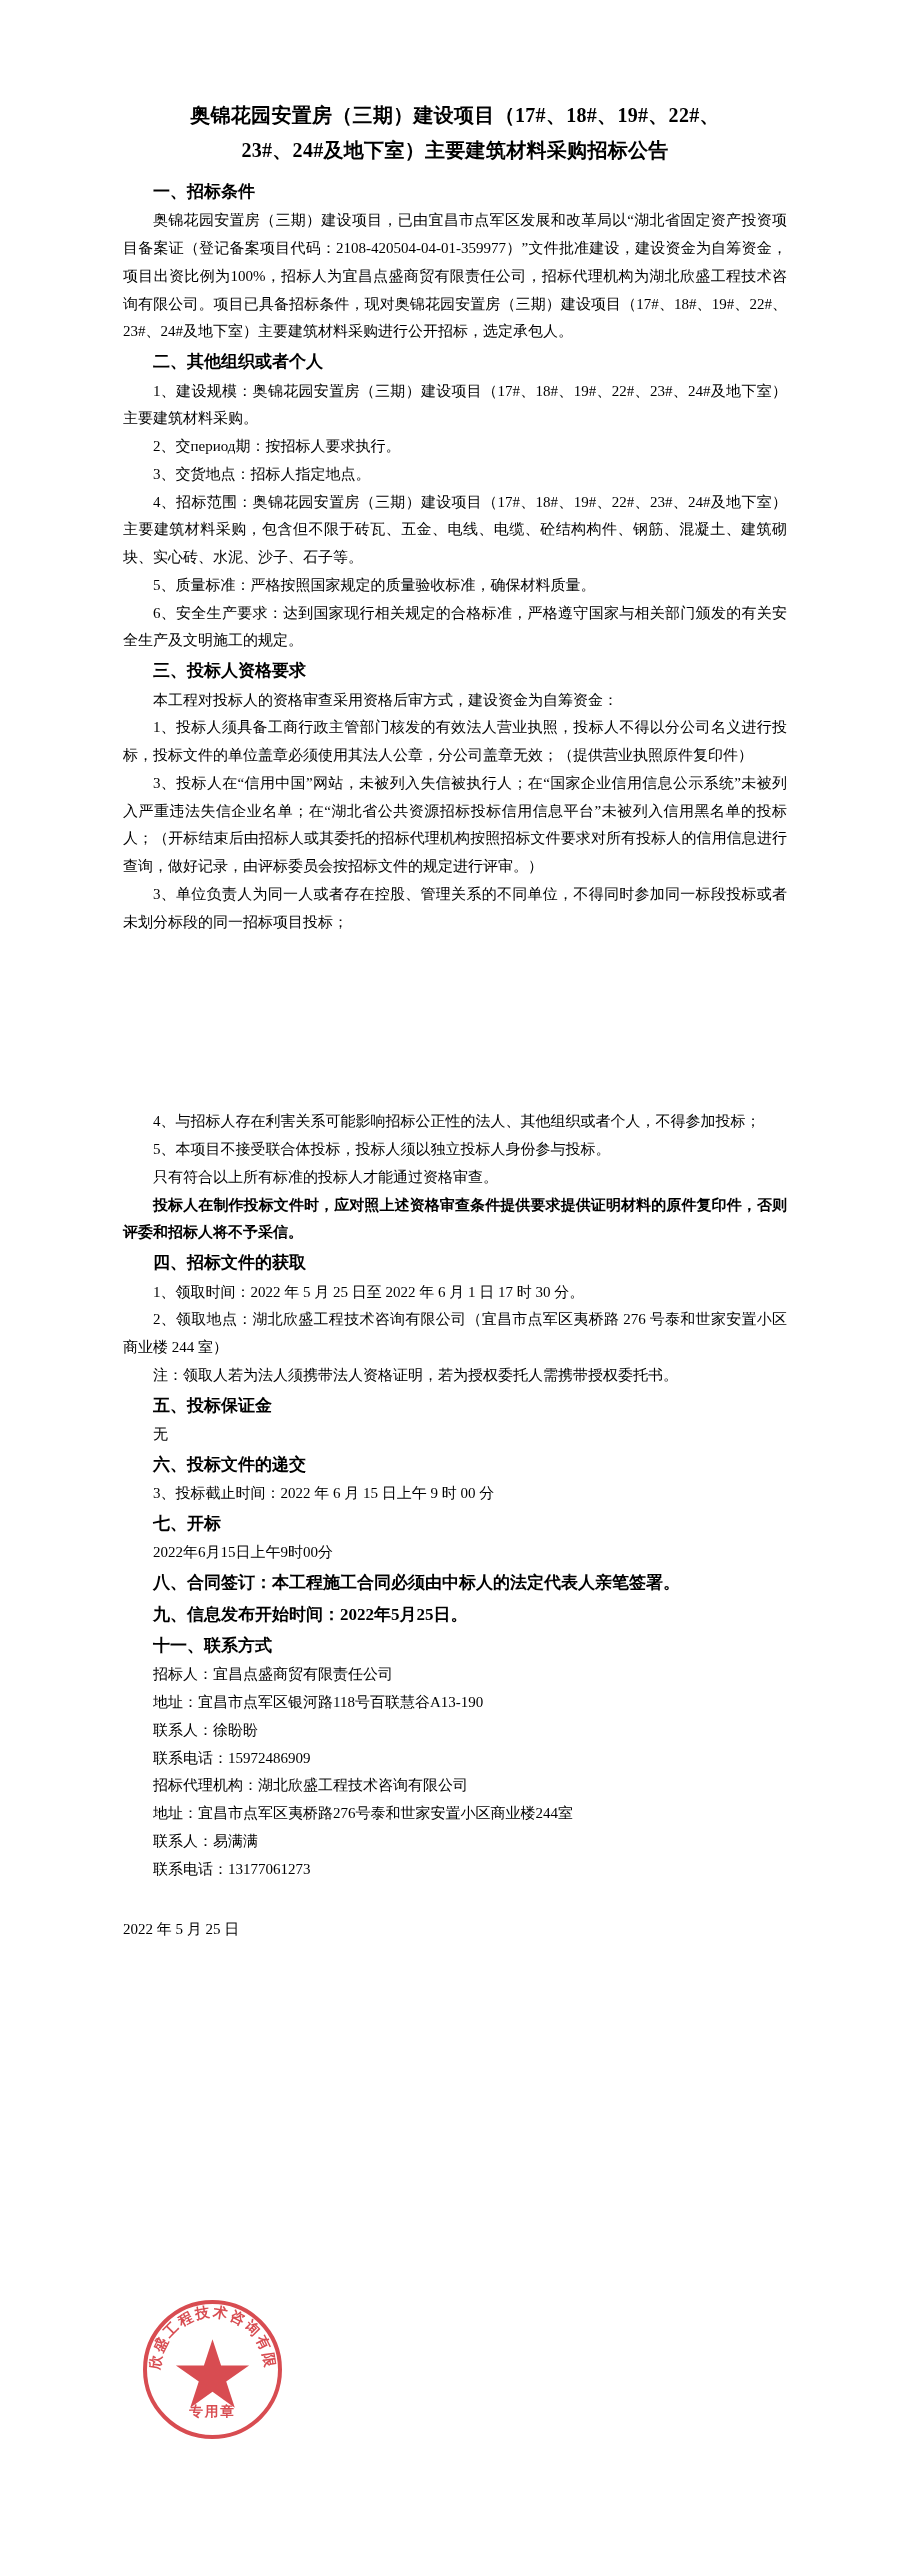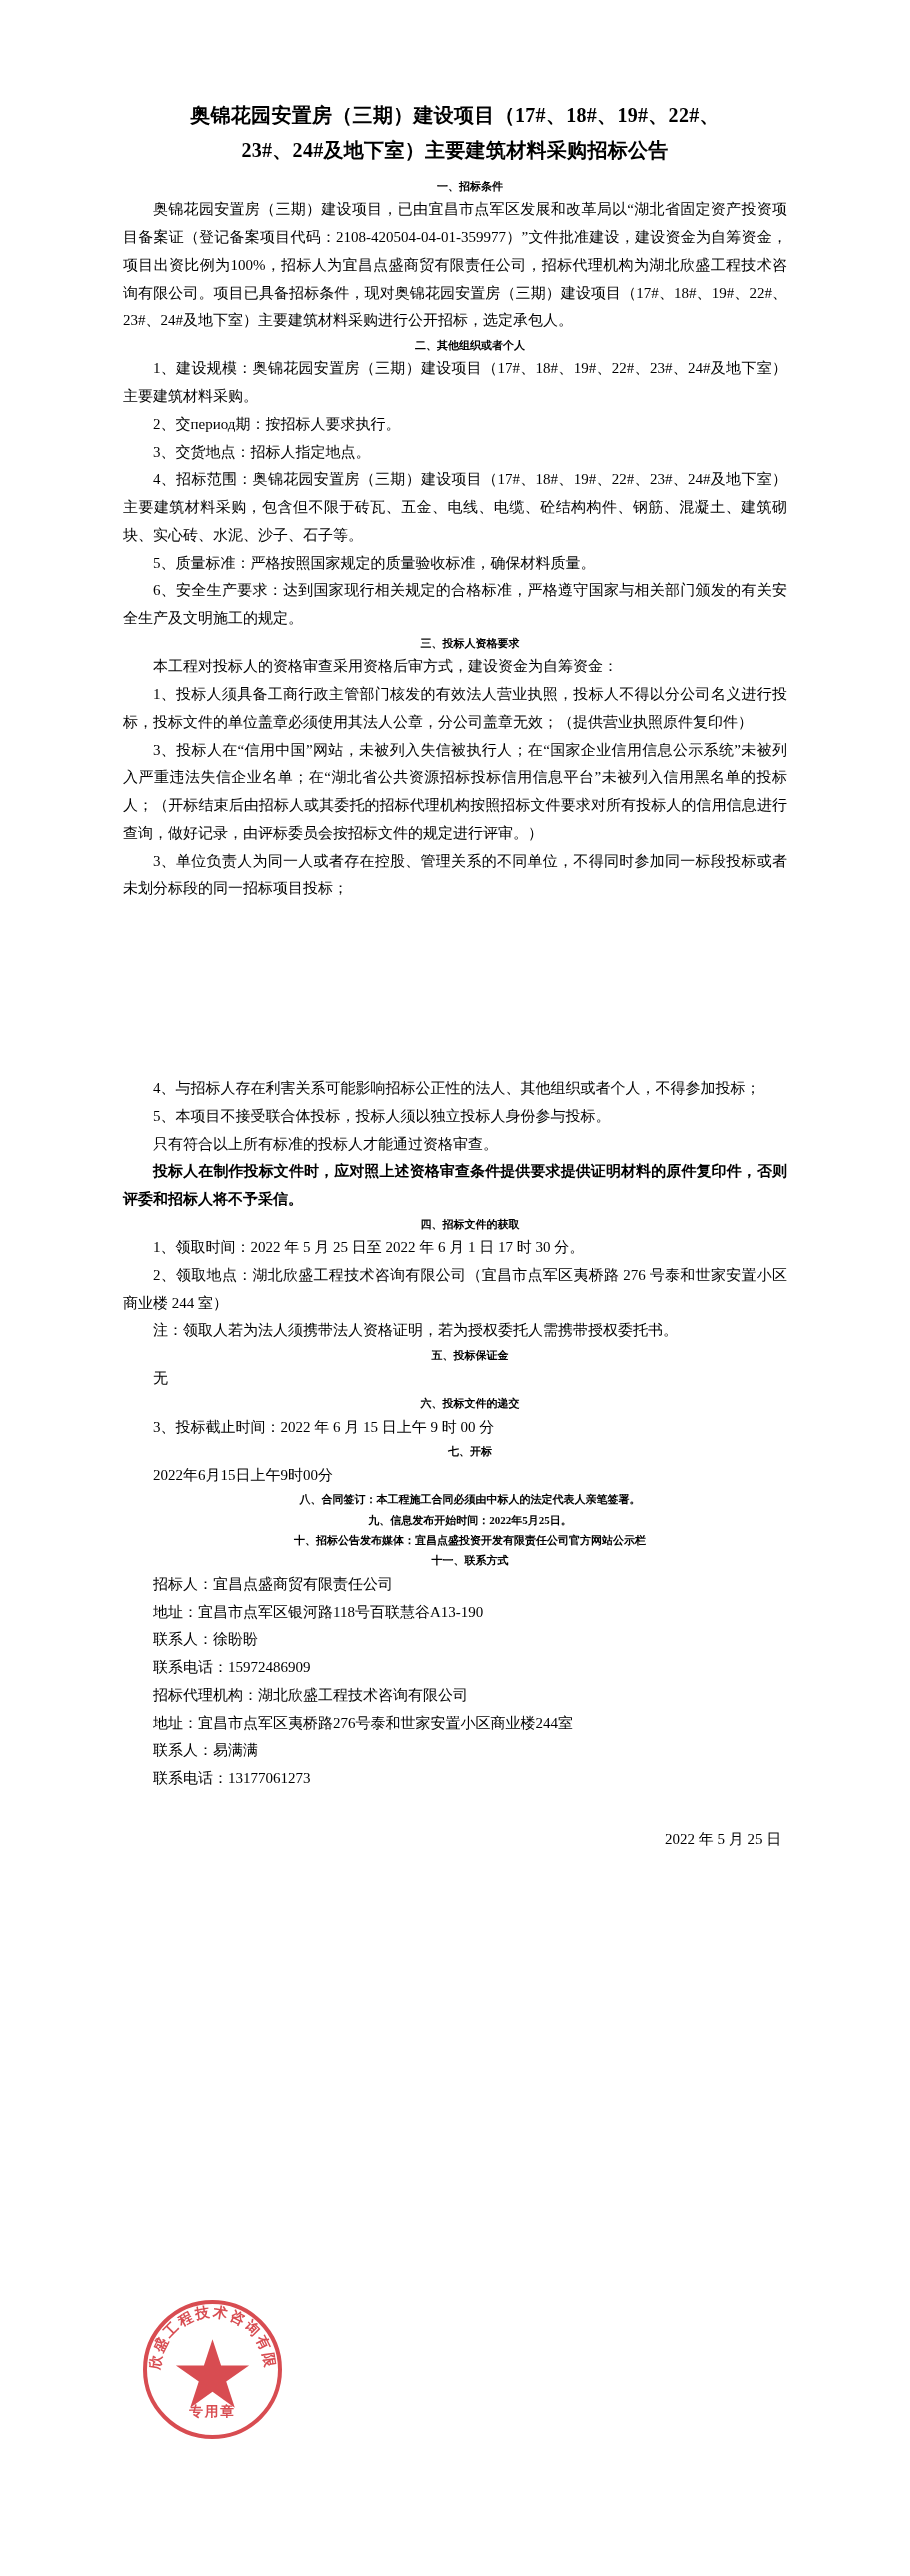--- a/index.html
+++ b/index.html
@@ -29,26 +29,25 @@
     font-size: 20px;
     font-weight: bold;
     line-height: 1.75;
     letter-spacing: 0.3px;
     margin: 0 0 8px 0;
   }
   .title .line {
     display: block;
   }
   .section-head {
-    font-size: 11px;
+    font-size: 17px;
     font-weight: bold;
     line-height: 1.85;
     text-indent: 30px;
     margin: 0;
-    text-align: center;
   }
   p.para {
     font-size: 15px;
     line-height: 1.85;
     text-align: justify;
     text-justify: inter-ideograph;
     text-indent: 30px;
     margin: 0;
   }
   p.bold {
@@ -59,21 +58,20 @@
     line-height: 1.85;
     text-indent: 30px;
     margin: 0;
   }
   .gap-block {
     height: 172px;
   }
   .date-line {
     font-size: 15px;
     line-height: 1.85;
-    text-align: right;
     margin: 33px 0 0 0;
     padding-right: 5.7px;
   }
   
   .seal {
     position: absolute;
     left: 141px;
     top: 2286px;
     width: 143px;
     height: 143px;
@@ -132,21 +130,20 @@
     <p class="para">无</p>
 
     <div class="section-head">六、投标文件的递交</div>
     <p class="para">3、投标截止时间：2022 年 6 月 15 日上午 9 时 00 分</p>
 
     <div class="section-head">七、开标</div>
     <p class="para">2022年6月15日上午9时00分</p>
 
     <div class="section-head">八、合同签订：本工程施工合同必须由中标人的法定代表人亲笔签署。</div>
     <div class="section-head">九、信息发布开始时间：2022年5月25日。</div>
-    <div class="section-head">十、招标公告发布媒体：宜昌点盛投资开发有限责任公司官方网站公示栏</div>
 
     <div class="section-head">十一、联系方式</div>
     <p class="contact-line">招标人：宜昌点盛商贸有限责任公司</p>
     <p class="contact-line">地址：宜昌市点军区银河路118号百联慧谷A13-190</p>
     <p class="contact-line">联系人：徐盼盼</p>
     <p class="contact-line">联系电话：15972486909</p>
     <p class="contact-line">招标代理机构：湖北欣盛工程技术咨询有限公司</p>
     <p class="contact-line">地址：宜昌市点军区夷桥路276号泰和世家安置小区商业楼244室</p>
     <p class="contact-line">联系人：易满满</p>
     <p class="contact-line">联系电话：13177061273</p>

